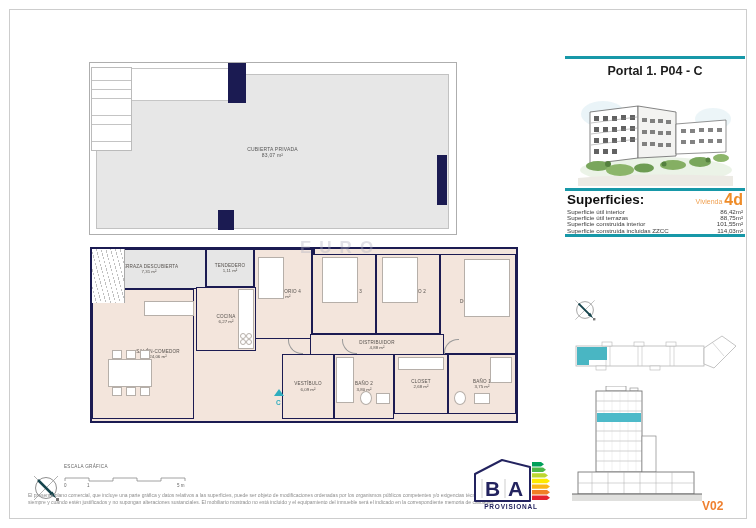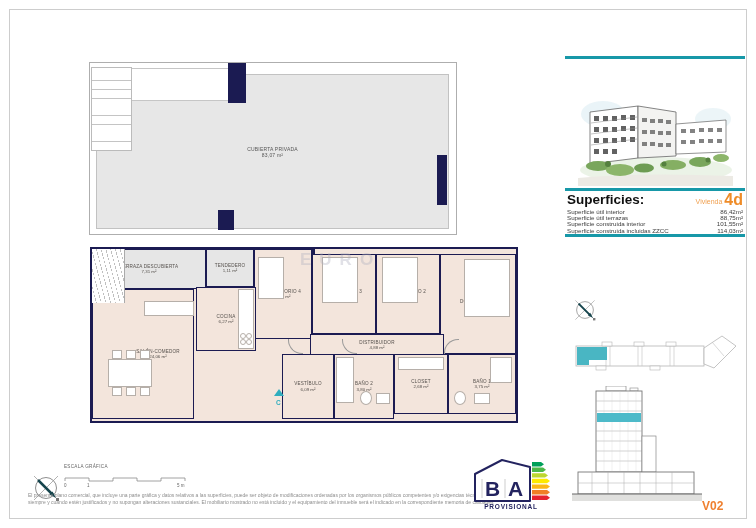--- a/index.html
+++ b/index.html
@@ -22,21 +22,21 @@
   .room{position:absolute;border:1.5px solid #1b1b52;background:#f3e5dc;display:flex;flex-direction:column;
         align-items:center;justify-content:center;text-align:center;z-index:2;}
   .room.gray{background:#e6e6e6;}
   .rn{font-size:4.6px;line-height:5.4px;color:#55504c;letter-spacing:.2px;z-index:4;}
   .ra{font-size:4.4px;line-height:5.4px;color:#55504c;z-index:4;}
   .furn{position:absolute;background:#fff;border:.8px solid #b6afa9;z-index:3;}
   .stair2{position:absolute;left:0;top:0;width:32px;height:54px;background:#fff;border-right:1px solid #aaa;
           background-image:repeating-linear-gradient(75deg,transparent 0 4px,#bfbfbf 4px 4.6px);z-index:3;}
   .arc{position:absolute;width:14px;height:14px;border-left:.8px solid #9a9a9a;border-bottom:.8px solid #9a9a9a;
        border-radius:0 0 0 14px;z-index:4;}
-  .wm{position:absolute;left:300px;top:250px;font-size:17px;font-weight:bold;letter-spacing:8px;
+  .wm{position:absolute;left:300px;top:238px;font-size:17px;font-weight:bold;letter-spacing:8px;
       color:rgba(176,176,192,.38);z-index:6;}
   .tri{position:absolute;left:182px;top:140px;width:0;height:0;border-left:5px solid transparent;
        border-right:5px solid transparent;border-bottom:7px solid #2fadbe;z-index:6;}
   .tri-letter{position:absolute;left:184px;top:150px;font-size:6.5px;font-weight:bold;color:#2fadbe;z-index:6;}
 
   
   .rule{position:absolute;left:565px;width:180px;height:2.5px;background:#1798a8;}
   .ptitle{position:absolute;left:565px;top:64px;width:180px;text-align:center;font-size:12.5px;font-weight:bold;color:#1d1d1d;}
   .illus{position:absolute;left:578px;top:86px;}
   .sup-head{position:absolute;left:567px;top:192px;width:176px;display:flex;justify-content:space-between;align-items:flex-end;}
@@ -165,20 +165,21 @@
     <div class="navy" style="left:108px;top:0;width:10px;height:13px;"></div>
     <div class="navy" style="left:214px;top:0;width:9px;height:11px;"></div>
     <div class="navy" style="left:412px;top:52px;width:10px;height:16px;"></div>
 
     <div class="tri"></div>
     <div class="tri-letter">C</div>
   </div>
   <div class="wm">EURO</div>
 
   <div class="rule" style="top:56px;"></div>
+  <div class="ptitle">Portal 1. P04 - C</div>
 
   <svg class="illus" width="155" height="100" viewBox="0 0 155 100">
     <ellipse cx="78" cy="84" rx="76" ry="13" fill="#e3eedd" opacity="0.7"></ellipse>
     <ellipse cx="25" cy="28" rx="22" ry="13" fill="#dcedf3" opacity="0.6"></ellipse>
     <ellipse cx="135" cy="33" rx="18" ry="11" fill="#d9ecf2" opacity="0.5"></ellipse>
     <path d="M0,92 Q60,86 155,90 L155,100 L0,100 Z" fill="#eceae4"></path>
     <polygon points="12,26 60,20 60,72 12,78" fill="#ffffff" stroke="#666" stroke-width="0.8"></polygon>
     <polygon points="60,20 98,26 98,70 60,72" fill="#f3f3f1" stroke="#666" stroke-width="0.8"></polygon>
     <polygon points="98,38 148,34 148,66 98,68" fill="#ffffff" stroke="#666" stroke-width="0.7"></polygon>
     <g fill="#474747" opacity="0.85">

